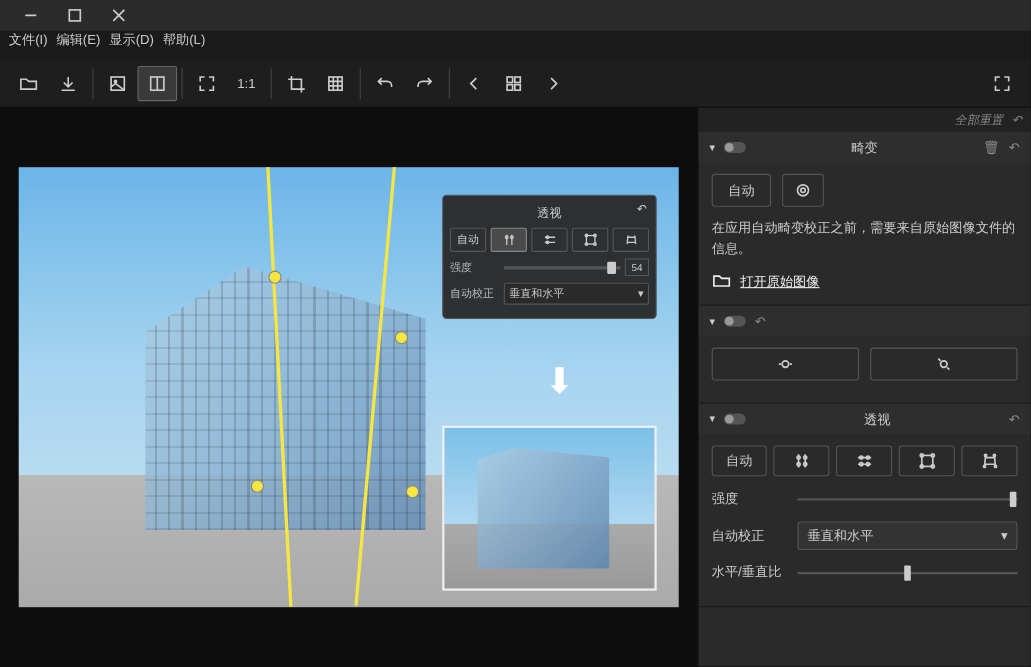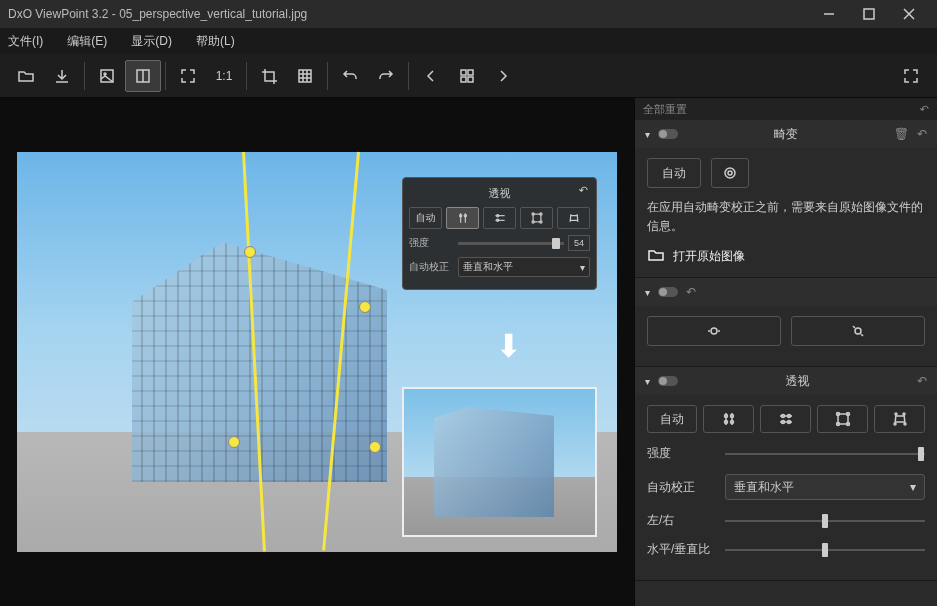--- a/index.html
+++ b/index.html
@@ -3,21 +3,21 @@
 <meta charset="utf-8">
 <style>
 * { margin: 0; padding: 0; box-sizing: border-box; font-family: "Microsoft YaHei", sans-serif; }
 body { background: #1a1a1a; color: #ccc; width: 937px; height: 606px; overflow: hidden; font-size: 12px; }
 
 .titlebar { height: 28px; background: #2b2b2b; display: flex; align-items: center; padding: 0 8px; color: #bbb; }
 .titlebar .title { font-size: 12px; flex: 1; }
 .titlebar .win-controls { display: flex; gap: 0; }
 .titlebar .win-btn { width: 40px; height: 28px; display: flex; align-items: center; justify-content: center; color: #ccc; }
 
-.menubar { height: 26px; background: #1a1a1a; display: flex; align-items: center; padding: 0 8px; gap: 24px; position: relative; }
+.menubar { height: 26px; background: #1a1a1a; display: flex; padding: 0 8px; gap: 8px; position: relative; }
 .menubar .menu-item { font-size: 12px; color: #ccc; cursor: pointer; }
 .menubar .watermark { position: absolute; right: 16px; font-size: 15px; color: #eee; font-family: monospace; letter-spacing: 1px; }
 
 .toolbar { height: 44px; background: #1e1e1e; border-bottom: 1px solid #0a0a0a; display: flex; align-items: center; padding: 0 8px; gap: 0; }
 .tool-btn { width: 36px; height: 32px; display: flex; align-items: center; justify-content: center; color: #ccc; border-radius: 2px; cursor: pointer; }
 .tool-btn.active { background: #3a3a3a; border: 1px solid #666; }
 .tool-sep { width: 1px; height: 28px; background: #444; margin: 0 4px; }
 .tool-spacer { flex: 1; }
 .tool-11 { font-size: 12px; }
 
@@ -39,56 +39,55 @@
 .overlay-select { flex: 1; height: 20px; background: #2a2a2a; border: 1px solid #555; border-radius: 2px; color: #ccc; font-size: 10px; padding: 0 4px; display: flex; align-items: center; justify-content: space-between; }
 .overlay-slider { flex: 1; height: 3px; background: #555; position: relative; }
 .overlay-slider::after { content:""; position:absolute; right: 4px; top: -4px; width: 8px; height: 11px; background: #ccc; border-radius: 1px; }
 .overlay-slider-val { width: 22px; height: 16px; border: 1px solid #555; font-size: 9px; display: flex; align-items: center; justify-content: center; color: #ccc; }
 
 .arrow-down { position: absolute; top: 175px; right: 95px; color: #fff; font-size: 32px; }
 .thumb { position: absolute; bottom: 15px; right: 20px; width: 195px; height: 150px; border: 2px solid #eee; background: linear-gradient(to bottom, #7cc0e8 0%, #b0d8f0 60%, #aaa 60%, #999 100%); }
 .thumb-building { position: absolute; left: 18px; top: 18px; width: 150px; height: 110px; background: linear-gradient(135deg, rgba(180,210,230,0.8), rgba(90,130,170,0.9)); clip-path: polygon(30% 0%, 88% 8%, 88% 100%, 8% 100%, 8% 10%); }
 
 .side-panel { width: 303px; background: #2a2a2a; border-left: 1px solid #0a0a0a; overflow-y: auto; }
-.side-header { height: 22px; background: #222; display: flex; align-items: center; justify-content: space-between; padding: 0 8px; gap: 8px; color: #888; font-size: 11px; }
+.side-header { height: 22px; background: #222; display: flex; align-items: center; justify-content: flex-end; padding: 0 8px; gap: 8px; color: #888; font-size: 11px; font-style: italic; }
 .section { border-bottom: 1px solid #1a1a1a; }
 .section-title { height: 28px; display: flex; align-items: center; padding: 0 10px; gap: 8px; background: #2e2e2e; }
 .section-title .chev { color: #ccc; font-size: 10px; }
 .section-title .tog { width: 20px; height: 10px; background: #555; border-radius: 5px; position: relative; }
 .section-title .tog::after { content:""; position:absolute; left:1px; top:1px; width:8px; height:8px; background:#999; border-radius:50%; }
 .section-title .label { flex: 1; text-align: center; color: #ccc; font-size: 12px; }
 .section-title .icons { display: flex; gap: 8px; color: #888; }
 .section-body { padding: 10px 12px; }
 
 .btn-row { display: flex; gap: 10px; margin-bottom: 10px; }
 .panel-btn { height: 30px; border: 1px solid #555; border-radius: 3px; display: flex; align-items: center; justify-content: center; color: #ccc; font-size: 12px; padding: 0 14px; cursor: pointer; }
 .panel-btn.icon-only { width: 38px; padding: 0; }
 .panel-btn.wide { flex: 1; }
 
 .info-text { color: #ccc; font-size: 12px; line-height: 1.6; margin-bottom: 10px; }
 .link-row { display: flex; align-items: center; gap: 8px; color: #eee; font-size: 12px; }
-.link-row .link { cursor: pointer; }
+.link-row .link { text-decoration: underline; cursor: pointer; }
 
 .mode-row { display: flex; gap: 6px; margin-bottom: 12px; }
 .mode-btn { flex: 1; height: 28px; border: 1px solid #555; border-radius: 3px; display: flex; align-items: center; justify-content: center; color: #ccc; cursor: pointer; }
 .mode-btn.auto { flex: 0 0 50px; font-size: 12px; }
 
 .ctrl-row { display: flex; align-items: center; margin-bottom: 12px; gap: 8px; }
 .ctrl-label { width: 70px; font-size: 12px; color: #ccc; }
 .ctrl-slider { flex: 1; height: 2px; background: #555; position: relative; }
 .ctrl-thumb { position: absolute; top: -6px; width: 6px; height: 14px; background: #ccc; border-radius: 1px; transform: translateX(-50%); }
 .ctrl-select { flex: 1; height: 26px; background: #333; border: 1px solid #555; border-radius: 3px; color: #ccc; font-size: 12px; padding: 0 8px; display: flex; align-items: center; justify-content: space-between; cursor: pointer; }
 
 svg { width: 18px; height: 18px; stroke: currentColor; fill: none; stroke-width: 1.5; }
 </style>
 </head>
 <body>
 
 <div class="titlebar">
-  <span class="title">DxO ViewPoint 3.2 - 05_perspective_vertical_tutorial.jpg</span>
   <div class="win-controls">
     <div class="win-btn">
         <svg viewBox="0 0 18 18">
           <line x1="4" y1="9" x2="14" y2="9"></line>
         </svg>
       </div>
     <div class="win-btn">
         <svg viewBox="0 0 18 18">
           <rect x="4" y="4" width="10" height="10"></rect>
         </svg>
@@ -384,26 +383,20 @@
             </div>
         </div>
         <div class="ctrl-row">
           <span class="ctrl-label">自动校正</span>
           <div class="ctrl-select">
             <span>垂直和水平</span>
               <span>▾</span>
           </div>
         </div>
         <div class="ctrl-row">
-          <span class="ctrl-label">左/右</span>
-          <div class="ctrl-slider">
-              <div class="ctrl-thumb" style="left:50%"></div>
-            </div>
-        </div>
-        <div class="ctrl-row">
           <span class="ctrl-label">水平/垂直比</span>
           <div class="ctrl-slider">
               <div class="ctrl-thumb" style="left:50%"></div>
             </div>
         </div>
       </div>
     </div>
 
   </div>
 </div>

